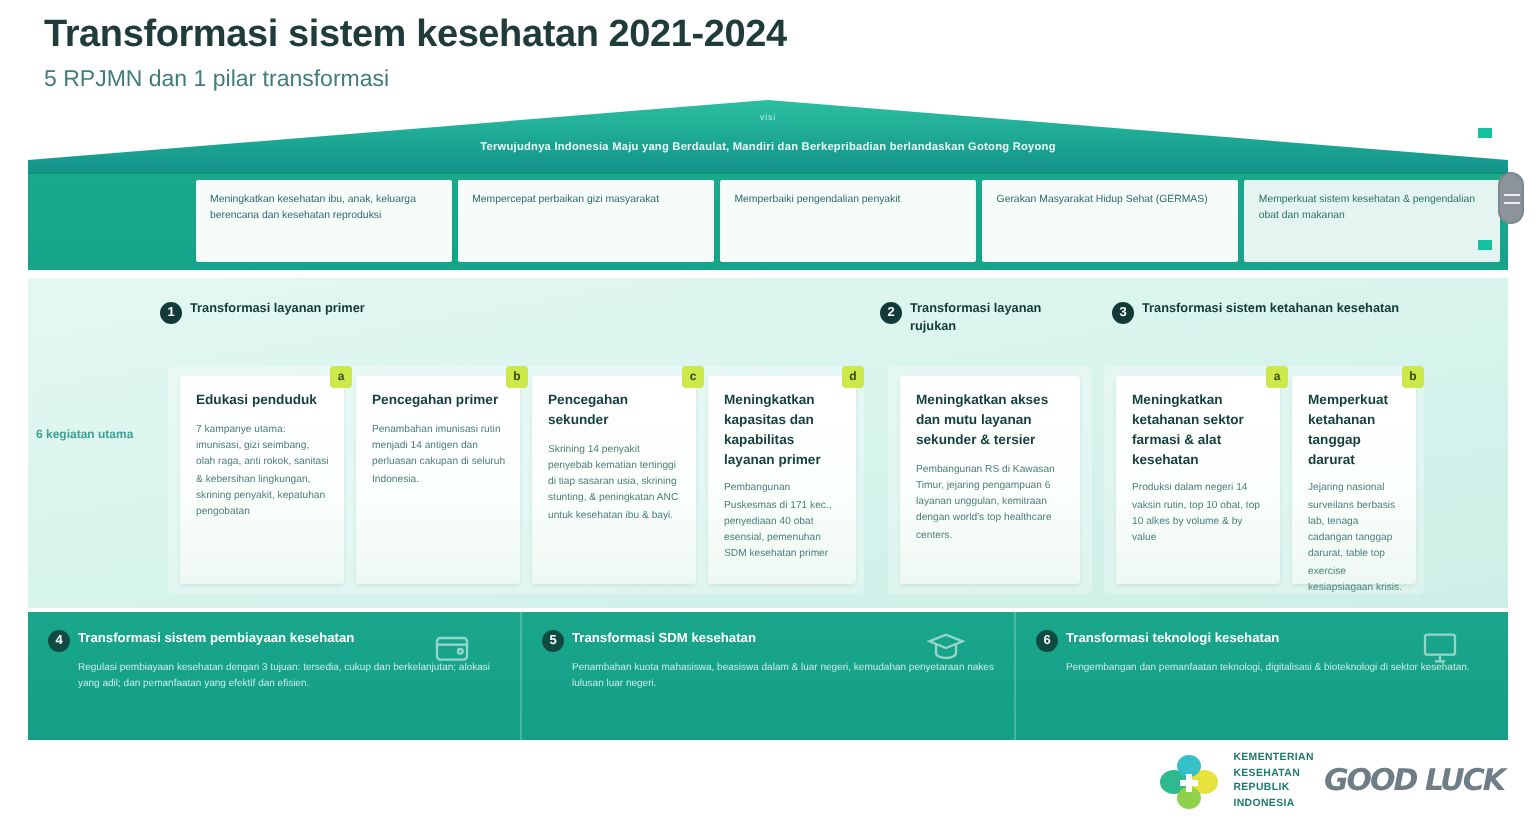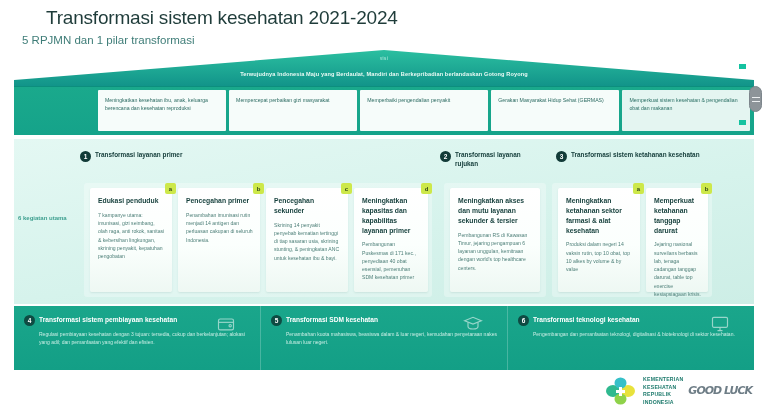--- a/index.html
+++ b/index.html
@@ -12,21 +12,21 @@
     background: #ffffff;
     position: relative;
   }
 
   
   #header {
     position: absolute; left: 0; top: 0; width: 768px; height: 52px;
     padding: 7px 0 0 22px;
   }
   #title {
-    font-size: 19px; font-weight: normal; color: #1f3c3a; letter-spacing: -0.2px; margin-left: 24px;
+    font-size: 19px; font-weight: bold; color: #1f3c3a; letter-spacing: -0.2px;
   }
   #subtitle {
     font-size: 11.5px; color: #3f7d78; margin-top: 5px;
   }
 
   
   #roof-wrap {
     position: absolute; left: 14px; top: 50px; width: 740px; height: 40px;
   }
   #roof-svg { position: absolute; left: 0; top: 0; }
@@ -165,21 +165,21 @@
   }
   #logo-wrap {
     position: absolute; right: 16px; top: 6px;
     display: flex; align-items: center; gap: 5px;
   }
   #logo-text {
     font-size: 5.2px; font-weight: bold; color: #1d7a6c;
     line-height: 1.45; letter-spacing: .2px;
   }
   #goodluck {
-    font-size: 11px; font-weight: bold; font-style: italic;
+    font-size: 15px; font-weight: bold; font-style: italic;
     color: #6e7d86; line-height: .9; letter-spacing: -1px;
     font-family: "DejaVu Sans", sans-serif;
   }
 
   
   #scroll-handle {
     position: absolute; right: 6px; top: 86px;
     width: 13px; height: 26px; border-radius: 7px;
     background: #8d9499; border: 1px solid #7d868c;
     display: flex; flex-direction: column;

